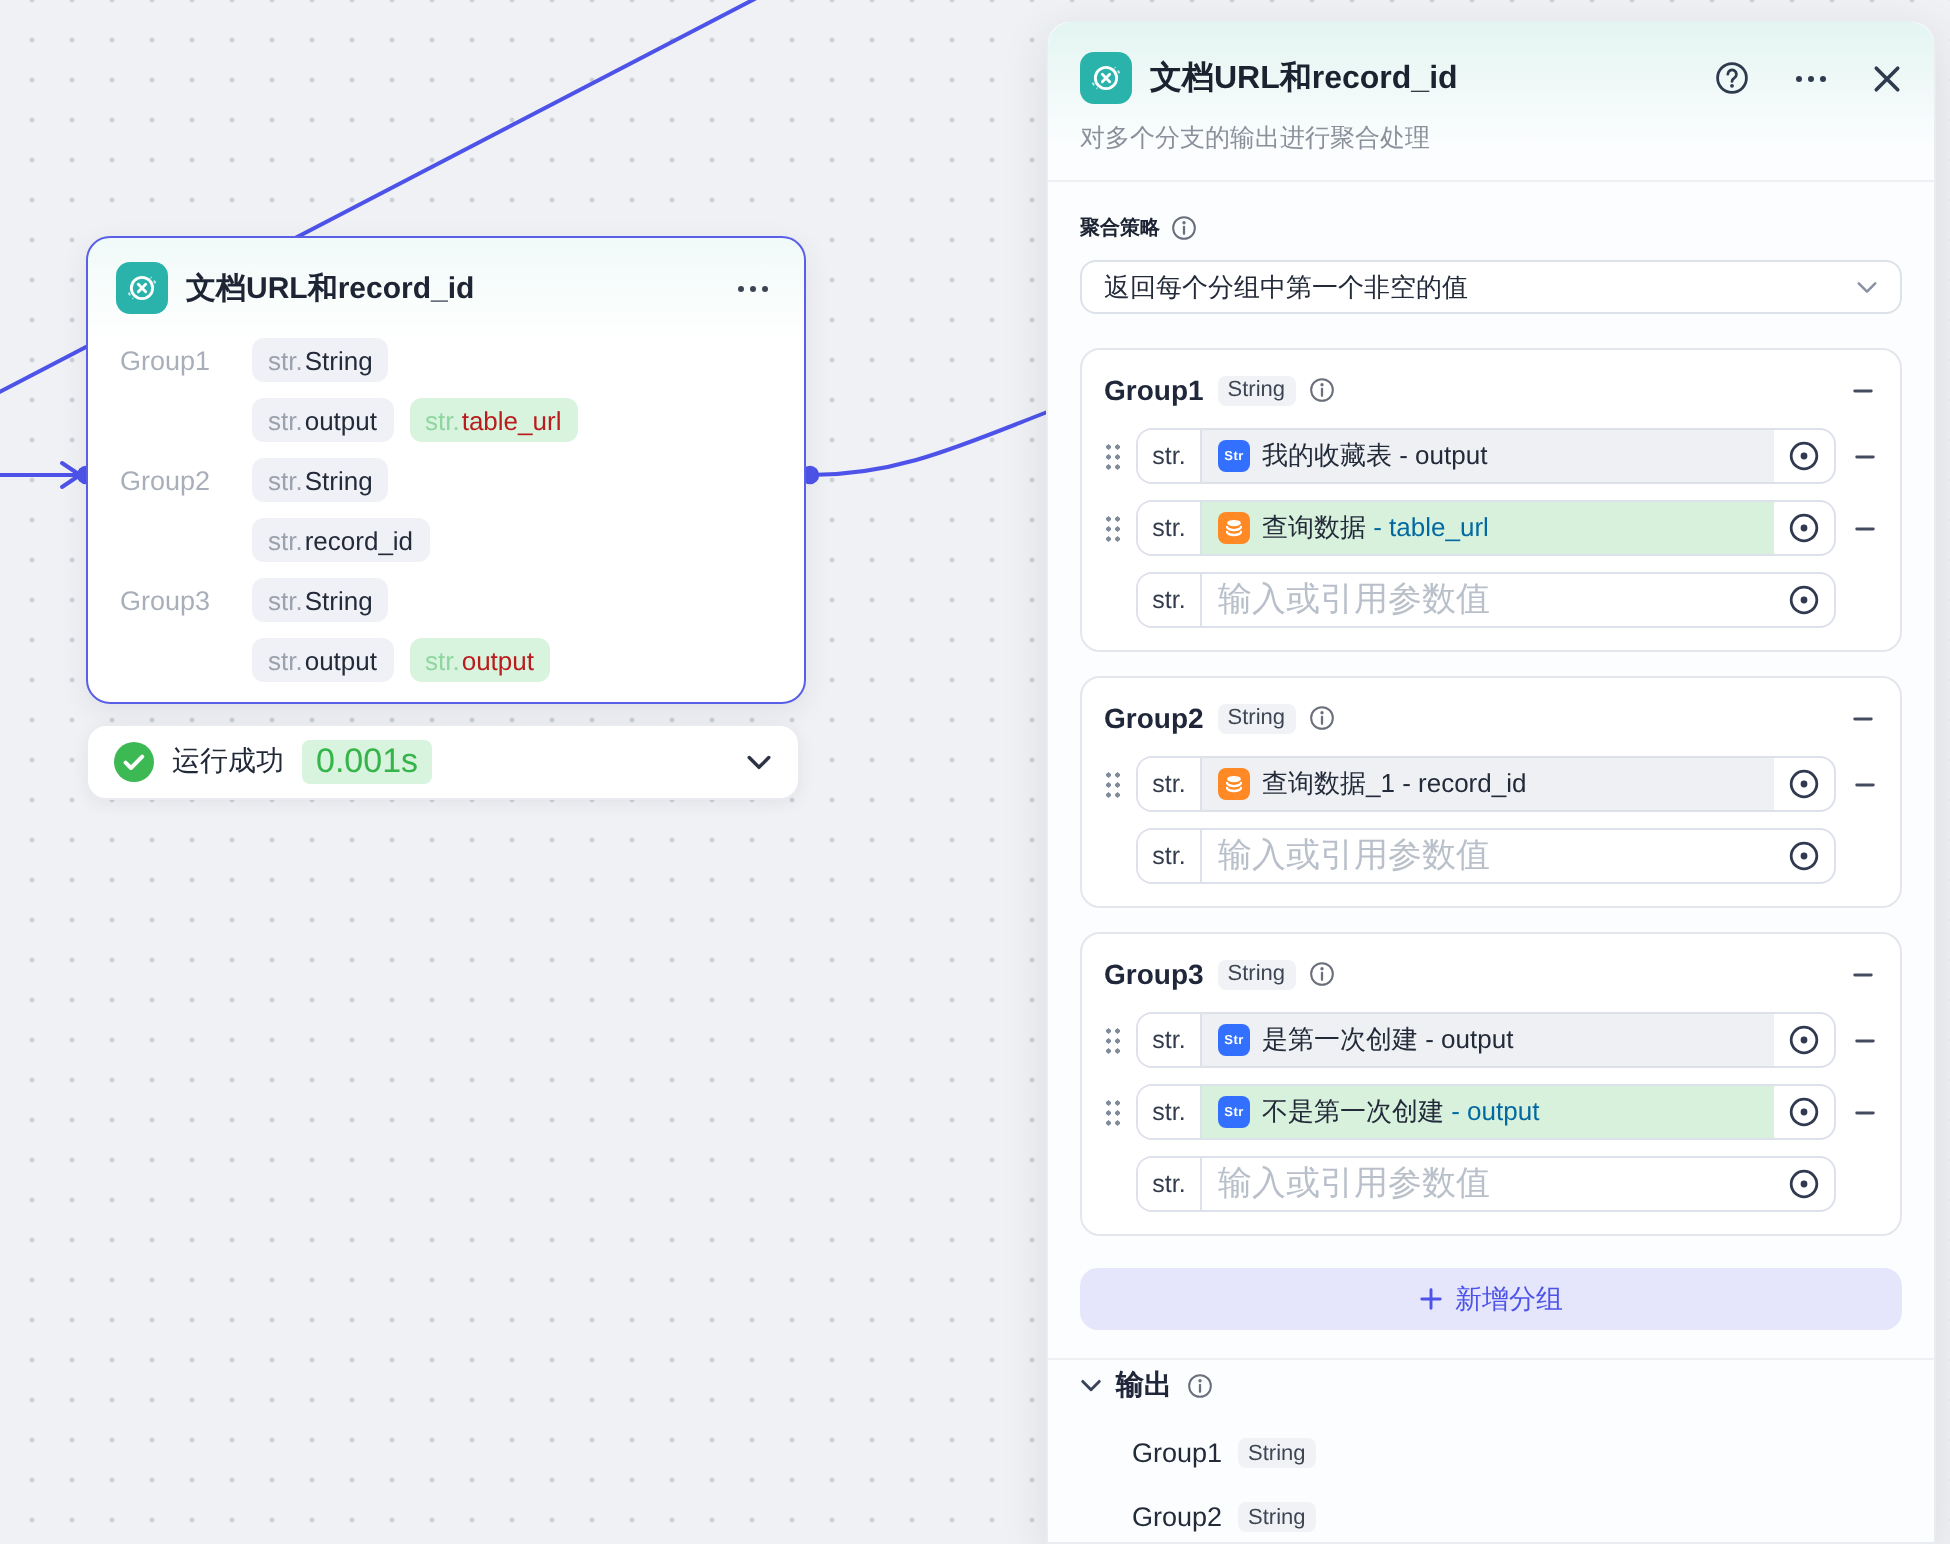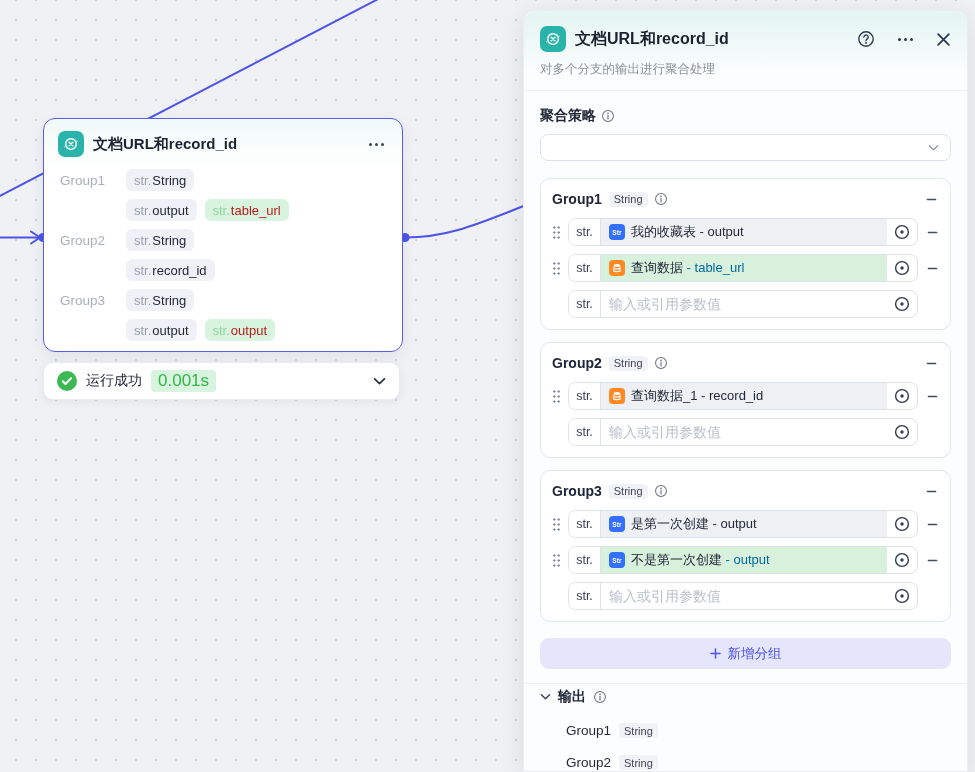--- a/index.html
+++ b/index.html
@@ -53,21 +53,21 @@
          background:linear-gradient(180deg,#e3f5f1,rgba(252,253,255,0));border-radius:12px 12px 0 0;}
   .pinner{position:relative;padding:0 16px;}
   .phead{display:flex;align-items:center;gap:9px;padding-top:15px;}
   .ptitle{font-size:16px;font-weight:700;color:#1b2230;}
   .hicons{margin-left:auto;display:flex;align-items:center;gap:19px;color:#2e3a4e;}
   .hicon{cursor:pointer;display:flex;align-items:center;justify-content:center;}
   .hicon svg{display:block;}
   .psub{margin-top:9px;font-size:12.5px;color:#8b919b;}
   .pdivider{margin:12px -16px 0 -16px;border-top:1px solid #eef0f4;}
   .seclabel{display:flex;align-items:center;gap:5px;margin-top:16px;}
-  .seclabel .t{font-size:14px;font-weight:700;color:#1c2433;}
+  .seclabel .t{font-size:10px;font-weight:700;color:#1c2433;}
   .iicon{color:#69707c;width:14px;height:14px;cursor:pointer;}
   .iicon svg{width:14px;height:14px;display:block;}
   .select{margin-top:9px;height:27px;border:1px solid #dde1e9;border-radius:8px;background:#fff;
           display:flex;align-items:center;padding:0 11px;cursor:pointer;box-sizing:border-box;}
   .select .sval{font-size:13px;color:#232a39;}
   .select .chev{margin-left:auto;color:#8a93a3;width:11px;height:8px;}
 
   .card{margin-top:12px;border:1px solid #e3e6ed;border-radius:10px;background:#fff;
         padding:9px 11px 11px 11px;}
   .card.first{margin-top:17px;}
@@ -100,21 +100,21 @@
   .icon16.blue span{color:#fff;font-size:6.5px;font-weight:700;letter-spacing:.2px;}
   .icon16.orange{background:#ff8a25;}
   .icon16.orange svg{width:12px;height:12px;}
   .tgt{width:30px;flex:0 0 auto;display:flex;align-items:center;justify-content:center;
        color:#2f3a50;cursor:pointer;}
   .tgt svg{width:16px;height:16px;}
   .rminus{width:14px;flex:0 0 auto;color:#434c5e;cursor:pointer;display:flex;align-items:center;
           justify-content:center;}
   .rminus svg{width:11px;height:11px;}
   .rminus-sp{width:14px;flex:0 0 auto;}
-  .field input{flex:1;border:none;outline:none;background:transparent;font-size:14px;color:#232a39;
+  .field input{flex:1;border:none;outline:none;background:transparent;font-size:17px;color:#232a39;
                font-family:Liberation Sans, sans-serif;min-width:0;padding:0;}
   .field input::placeholder{color:#b9c0ca;}
 
   .addbtn{margin-top:16px;height:31px;border-radius:9px;background:#e5e6fb;color:#4d53e8;
           display:flex;align-items:center;justify-content:center;gap:7px;cursor:pointer;
           font-size:13.5px;font-weight:500;}
   .addbtn svg{width:11px;height:11px;}
 
   .outhead{display:flex;align-items:center;gap:7px;margin-top:4px;cursor:pointer;}
   .outhead .chev{width:11px;height:8px;color:#39445a;}
@@ -260,20 +260,21 @@
         <span class="t">聚合策略</span>
         <span class="iicon">
           <svg viewBox="0 0 16 16">
               <circle cx="8" cy="8" r="6.2" fill="none" stroke="currentColor" stroke-width="1.15"></circle>
               <circle cx="8" cy="5" r=".95" fill="currentColor"></circle>
               <path d="M8 7.3v4" stroke="currentColor" stroke-width="1.3" stroke-linecap="round"></path>
             </svg>
         </span>
       </div>
       <div class="select">
+        <span class="sval">返回每个分组中第一个非空的值</span>
         <svg class="chev" viewBox="0 0 12 8">
           <path d="M1.5 1.5L6 6l4.5-4.5" fill="none" stroke="currentColor" stroke-width="1.4" stroke-linecap="round" stroke-linejoin="round"></path>
         </svg>
       </div>
 
       <div class="card first">
         <div class="chead">
           <span class="cname">Group1</span>
           <span class="typebadge">String</span>
           <span class="iicon">

